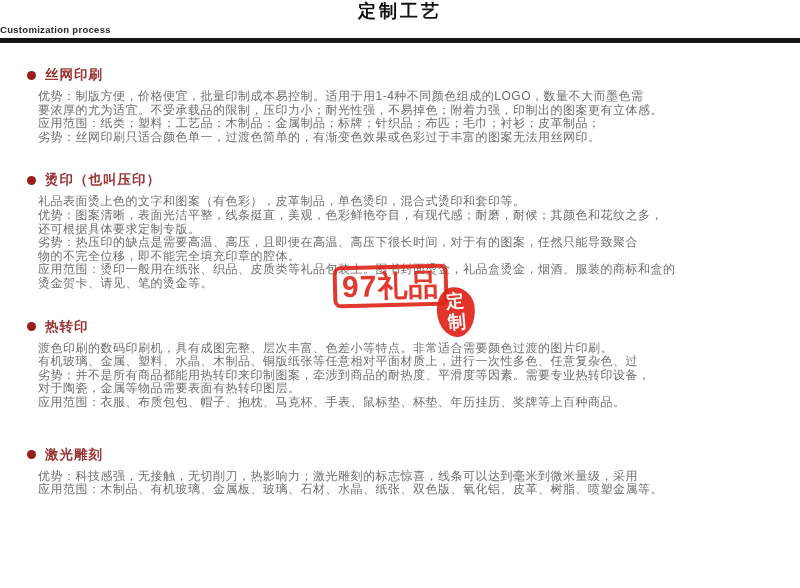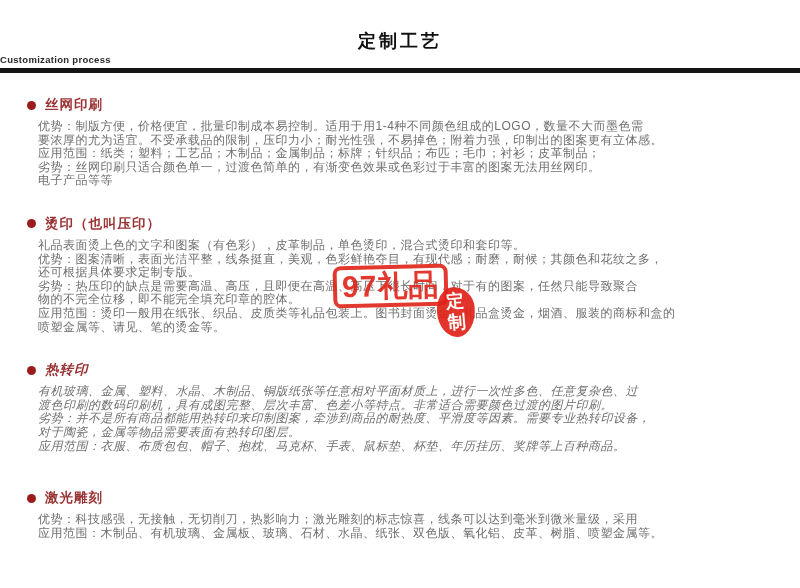--- a/index.html
+++ b/index.html
@@ -8,39 +8,39 @@
     --body-color:#6f6f6f;
     --wm-red:#e02318;
   }
   *{margin:0;padding:0;box-sizing:border-box;}
   html,body{background:#fff;}
   body{
     width:800px;height:588px;position:relative;overflow:hidden;
     font-family:"Liberation Sans","DejaVu Sans",sans-serif;
   }
   
-  .page-header{padding-top:30px;}
+  .page-header{}
   .page-title{
     text-align:center;font-size:18px;font-weight:bold;color:#111;
     letter-spacing:3px;line-height:22px;
   }
   .page-subtitle{
     text-align:left;font-size:9.5px;font-weight:bold;color:#2a2a2a;
     padding-right:9px;margin-top:2px;letter-spacing:.3px;
   }
   .divider{
     margin-top:3px;height:2px;
     border-top:3px solid #151515;border-bottom:2px solid #151515;
     width:100%;
   }
   
   .content{padding:24px 20px 0 27px;}
   .section{margin-bottom:28px;}
   .section:nth-of-type(2){}
-  .section:nth-of-type(3){margin-bottom:37px;font-style:italic;}
+  .section:nth-of-type(3){margin-bottom:37px;}
   .section:nth-of-type(4){margin-bottom:4px;}
   .section-title-row{display:flex;align-items:center;margin-bottom:7px;}
   .bullet{
     width:9px;height:9px;border-radius:50%;
     background:var(--bullet-color);flex:0 0 auto;margin-right:9px;
   }
   .section-title{
     font-size:13.5px;font-weight:bold;color:var(--title-color);
     letter-spacing:1px;line-height:16px;
   }
@@ -81,48 +81,47 @@
   <section class="section">
     <div class="section-title-row">
       <span class="bullet"></span>
       <span class="section-title">丝网印刷</span>
     </div>
     <div class="section-body">
         <div class="body-line">优势：制版方便，价格便宜，批量印制成本易控制。适用于用1-4种不同颜色组成的LOGO，数量不大而墨色需</div>
         <div class="body-line">要浓厚的尤为适宜。不受承载品的限制，压印力小；耐光性强，不易掉色；附着力强，印制出的图案更有立体感。</div>
         <div class="body-line">应用范围：纸类；塑料；工艺品；木制品；金属制品；标牌；针织品；布匹；毛巾；衬衫；皮革制品；</div>
         <div class="body-line">劣势：丝网印刷只适合颜色单一，过渡色简单的，有渐变色效果或色彩过于丰富的图案无法用丝网印。</div>
-        <div class="body-line">电子产品等等</div>
       </div>
   </section>
 
   <section class="section">
     <div class="section-title-row">
       <span class="bullet"></span>
       <span class="section-title">烫印（也叫压印）</span>
     </div>
     <div class="section-body">
         <div class="body-line">礼品表面烫上色的文字和图案（有色彩），皮革制品，单色烫印，混合式烫印和套印等。</div>
         <div class="body-line">优势：图案清晰，表面光洁平整，线条挺直，美观，色彩鲜艳夺目，有现代感；耐磨，耐候；其颜色和花纹之多，</div>
         <div class="body-line">还可根据具体要求定制专版。</div>
         <div class="body-line">劣势：热压印的缺点是需要高温、高压，且即便在高温、高压下很长时间，对于有的图案，任然只能导致聚合</div>
         <div class="body-line">物的不完全位移，即不能完全填充印章的腔体。</div>
         <div class="body-line">应用范围：烫印一般用在纸张、织品、皮质类等礼品包装上。图书封面烫金，礼品盒烫金，烟酒、服装的商标和盒的</div>
-        <div class="body-line">喷塑金属等、请见、笔的烫金等。</div>
+        <div class="body-line">烫金贺卡、请见、笔的烫金等。</div>
       </div>
   </section>
 
   <section class="section">
     <div class="section-title-row">
       <span class="bullet"></span>
       <span class="section-title">热转印</span>
     </div>
     <div class="section-body">
+        <div class="body-line">渡色印刷的数码印刷机，具有成图完整、层次丰富、色差小等特点。非常适合需要颜色过渡的图片印刷。</div>
         <div class="body-line">有机玻璃、金属、塑料、水晶、木制品、铜版纸张等任意相对平面材质上，进行一次性多色、任意复杂色、过</div>
-        <div class="body-line">渡色印刷的数码印刷机，具有成图完整、层次丰富、色差小等特点。非常适合需要颜色过渡的图片印刷。</div>
         <div class="body-line">劣势：并不是所有商品都能用热转印来印制图案，牵涉到商品的耐热度、平滑度等因素。需要专业热转印设备，</div>
         <div class="body-line">对于陶瓷，金属等物品需要表面有热转印图层。</div>
         <div class="body-line">应用范围：衣服、布质包包、帽子、抱枕、马克杯、手表、鼠标垫、杯垫、年历挂历、奖牌等上百种商品。</div>
       </div>
   </section>
 
   <section class="section">
     <div class="section-title-row">
       <span class="bullet"></span>
       <span class="section-title">激光雕刻</span>

